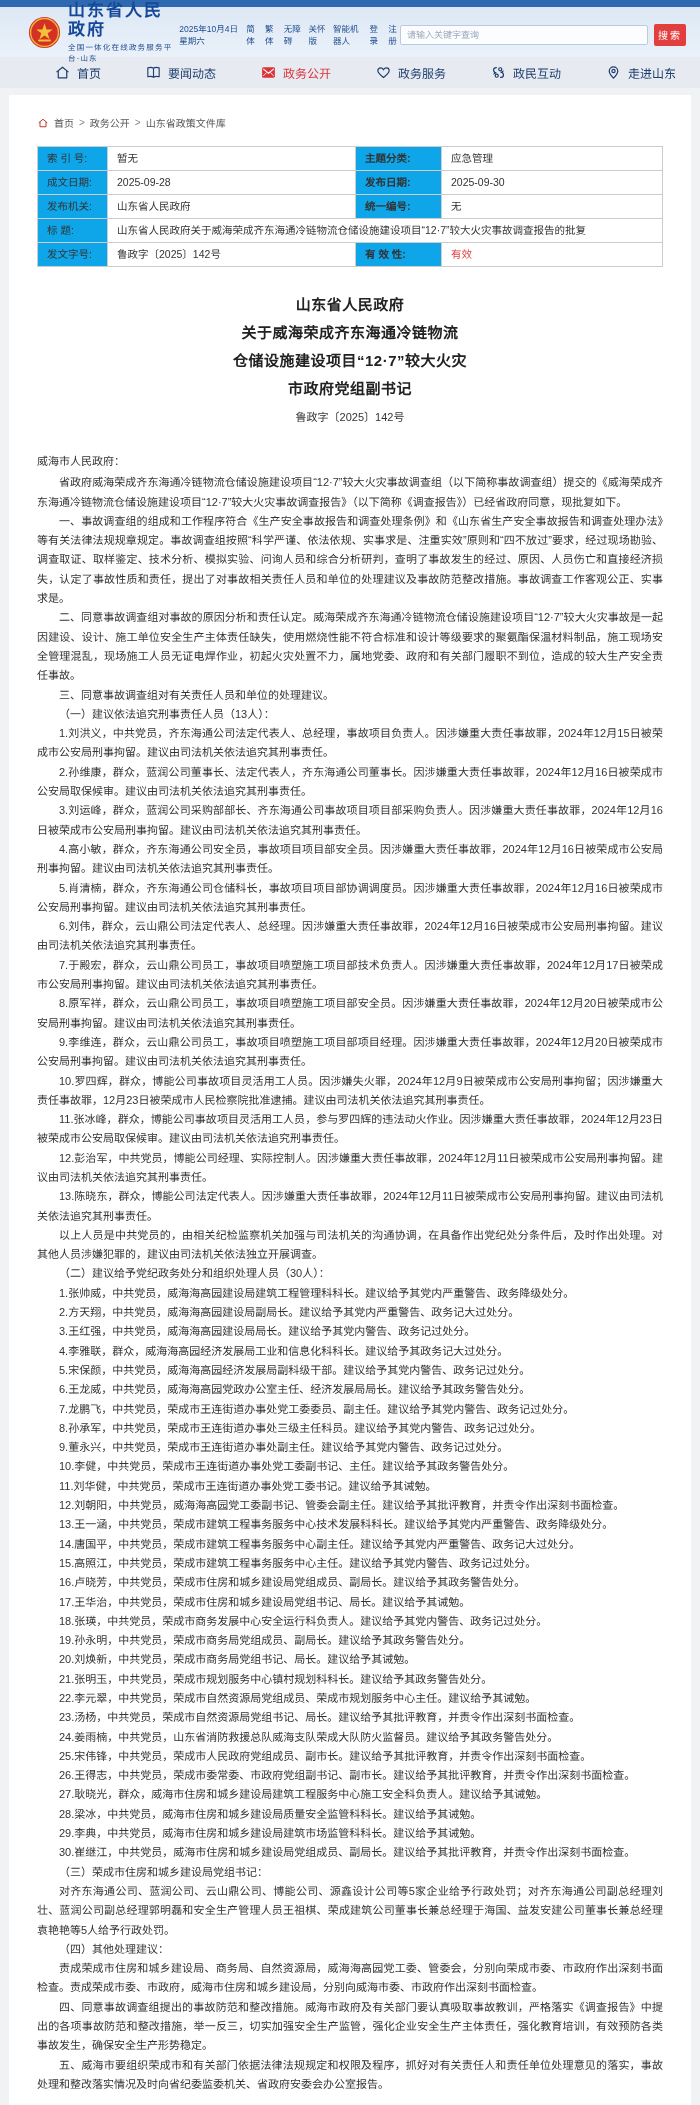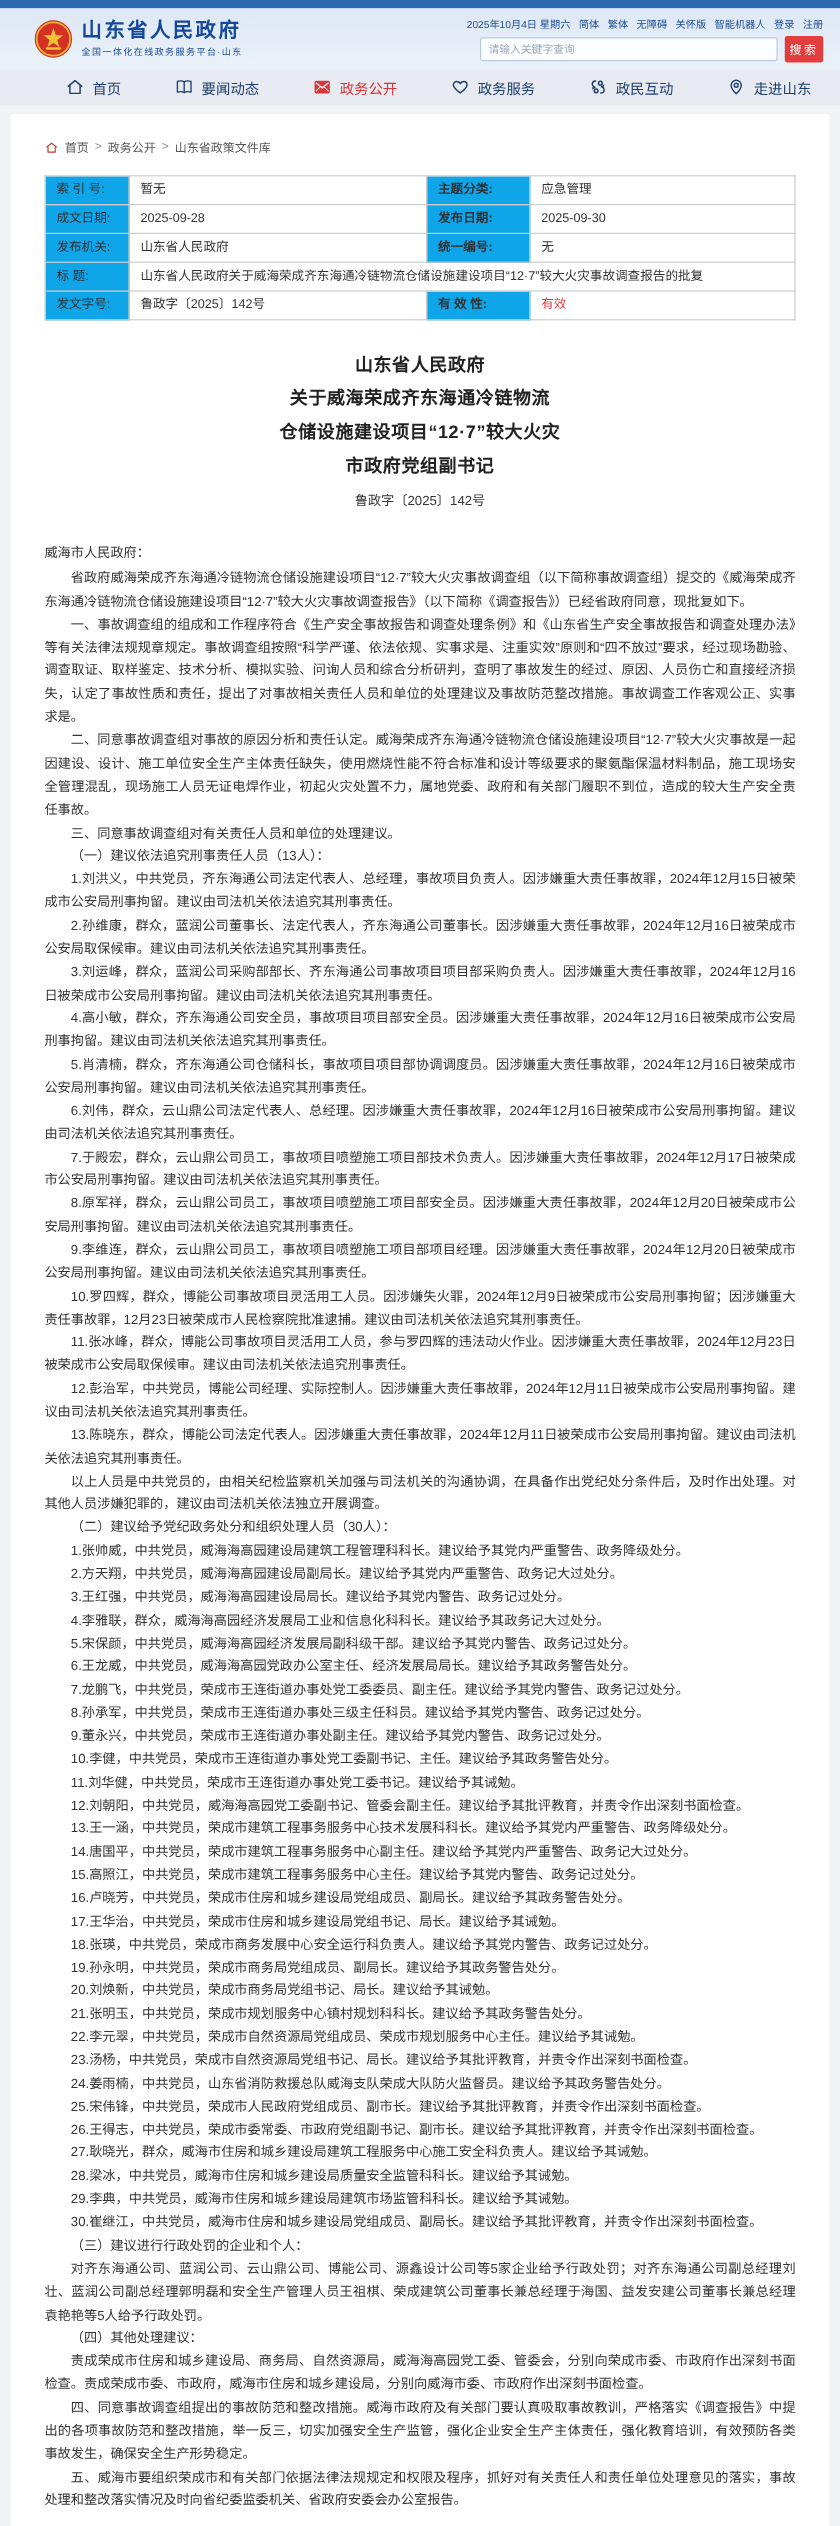--- a/index.html
+++ b/index.html
@@ -17,21 +17,21 @@
     height: 50px;
     background: linear-gradient(#dde8f5, #eaf1f9);
     display: flex; align-items: center; justify-content: space-between;
     padding: 0 14px 0 28px;
   }
   .brand { display: flex; align-items: center; gap: 7px; }
   .emblem { width: 33px; height: 33px; flex: 0 0 auto; }
   .brand-text { display: flex; flex-direction: column; }
   .site-title { font-size: 17px; font-weight: bold; color: #15489b; letter-spacing: 2px; line-height: 19px; }
   .site-subtitle { font-size: 7.5px; color: #1d4b8f; letter-spacing: 1.2px; margin-top: 2px; }
-  .header-right { display: flex; flex-direction: column; align-items: flex-end; }
+  .header-right { display: flex; flex-direction: row; align-items: flex-end; }
   .meta-row { display: flex; gap: 7px; font-size: 8.5px; color: #1d4b8f; align-items: center; }
   .meta-row .lnk { cursor: pointer; }
   .search-row { display: flex; align-items: center; gap: 6px; margin-top: 5px; }
   .search-input {
     width: 248px; height: 20px; font-size: 9px; color: #333;
     background: rgba(255,255,255,.85);
     border: 1px solid #b9cbe2; border-radius: 2px; padding: 0 6px; outline: none;
   }
   .search-input::placeholder { color: #9aa9bd; }
   .search-btn {
@@ -261,21 +261,21 @@
         <p class="para">21.张明玉，中共党员，荣成市规划服务中心镇村规划科科长。建议给予其政务警告处分。</p>
         <p class="para">22.李元翠，中共党员，荣成市自然资源局党组成员、荣成市规划服务中心主任。建议给予其诫勉。</p>
         <p class="para">23.汤杨，中共党员，荣成市自然资源局党组书记、局长。建议给予其批评教育，并责令作出深刻书面检查。</p>
         <p class="para">24.姜雨楠，中共党员，山东省消防救援总队威海支队荣成大队防火监督员。建议给予其政务警告处分。</p>
         <p class="para">25.宋伟锋，中共党员，荣成市人民政府党组成员、副市长。建议给予其批评教育，并责令作出深刻书面检查。</p>
         <p class="para">26.王得志，中共党员，荣成市委常委、市政府党组副书记、副市长。建议给予其批评教育，并责令作出深刻书面检查。</p>
         <p class="para">27.耿晓光，群众，威海市住房和城乡建设局建筑工程服务中心施工安全科负责人。建议给予其诫勉。</p>
         <p class="para">28.梁冰，中共党员，威海市住房和城乡建设局质量安全监管科科长。建议给予其诫勉。</p>
         <p class="para">29.李典，中共党员，威海市住房和城乡建设局建筑市场监管科科长。建议给予其诫勉。</p>
         <p class="para">30.崔继江，中共党员，威海市住房和城乡建设局党组成员、副局长。建议给予其批评教育，并责令作出深刻书面检查。</p>
-        <p class="para">（三）建议进行行政处罚的企业和个人：</p>
+        <p class="para">（三）荣成市住房和城乡建设局党组书记：</p>
         <p class="para">对齐东海通公司、蓝润公司、云山鼎公司、博能公司、源鑫设计公司等5家企业给予行政处罚；对齐东海通公司副总经理刘壮、蓝润公司副总经理郭明磊和安全生产管理人员王祖棋、荣成建筑公司董事长兼总经理于海国、益发安建公司董事长兼总经理袁艳艳等5人给予行政处罚。</p>
         <p class="para">（四）其他处理建议：</p>
         <p class="para">责成荣成市住房和城乡建设局、商务局、自然资源局，威海海高园党工委、管委会，分别向荣成市委、市政府作出深刻书面检查。责成荣成市委、市政府，威海市住房和城乡建设局，分别向威海市委、市政府作出深刻书面检查。</p>
         <p class="para">四、同意事故调查组提出的事故防范和整改措施。威海市政府及有关部门要认真吸取事故教训，严格落实《调查报告》中提出的各项事故防范和整改措施，举一反三，切实加强安全生产监管，强化企业安全生产主体责任，强化教育培训，有效预防各类事故发生，确保安全生产形势稳定。</p>
         <p class="para">五、威海市要组织荣成市和有关部门依据法律法规规定和权限及程序，抓好对有关责任人和责任单位处理意见的落实，事故处理和整改落实情况及时向省纪委监委机关、省政府安委会办公室报告。</p>
       </div>
   </div>
 
 </div>
 

